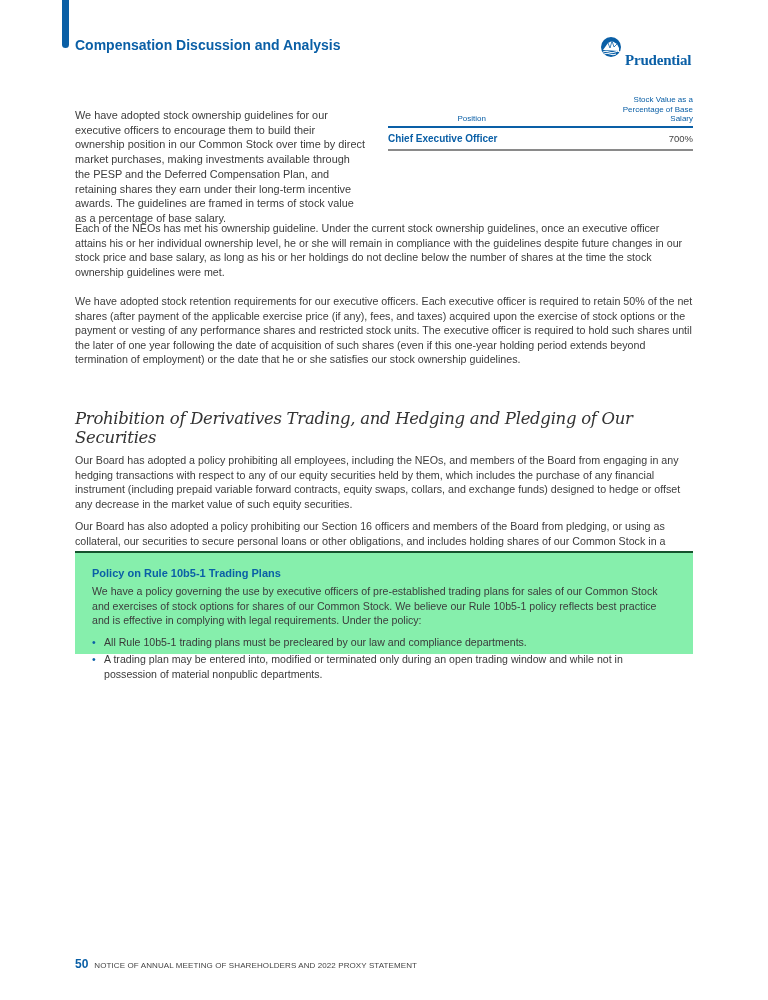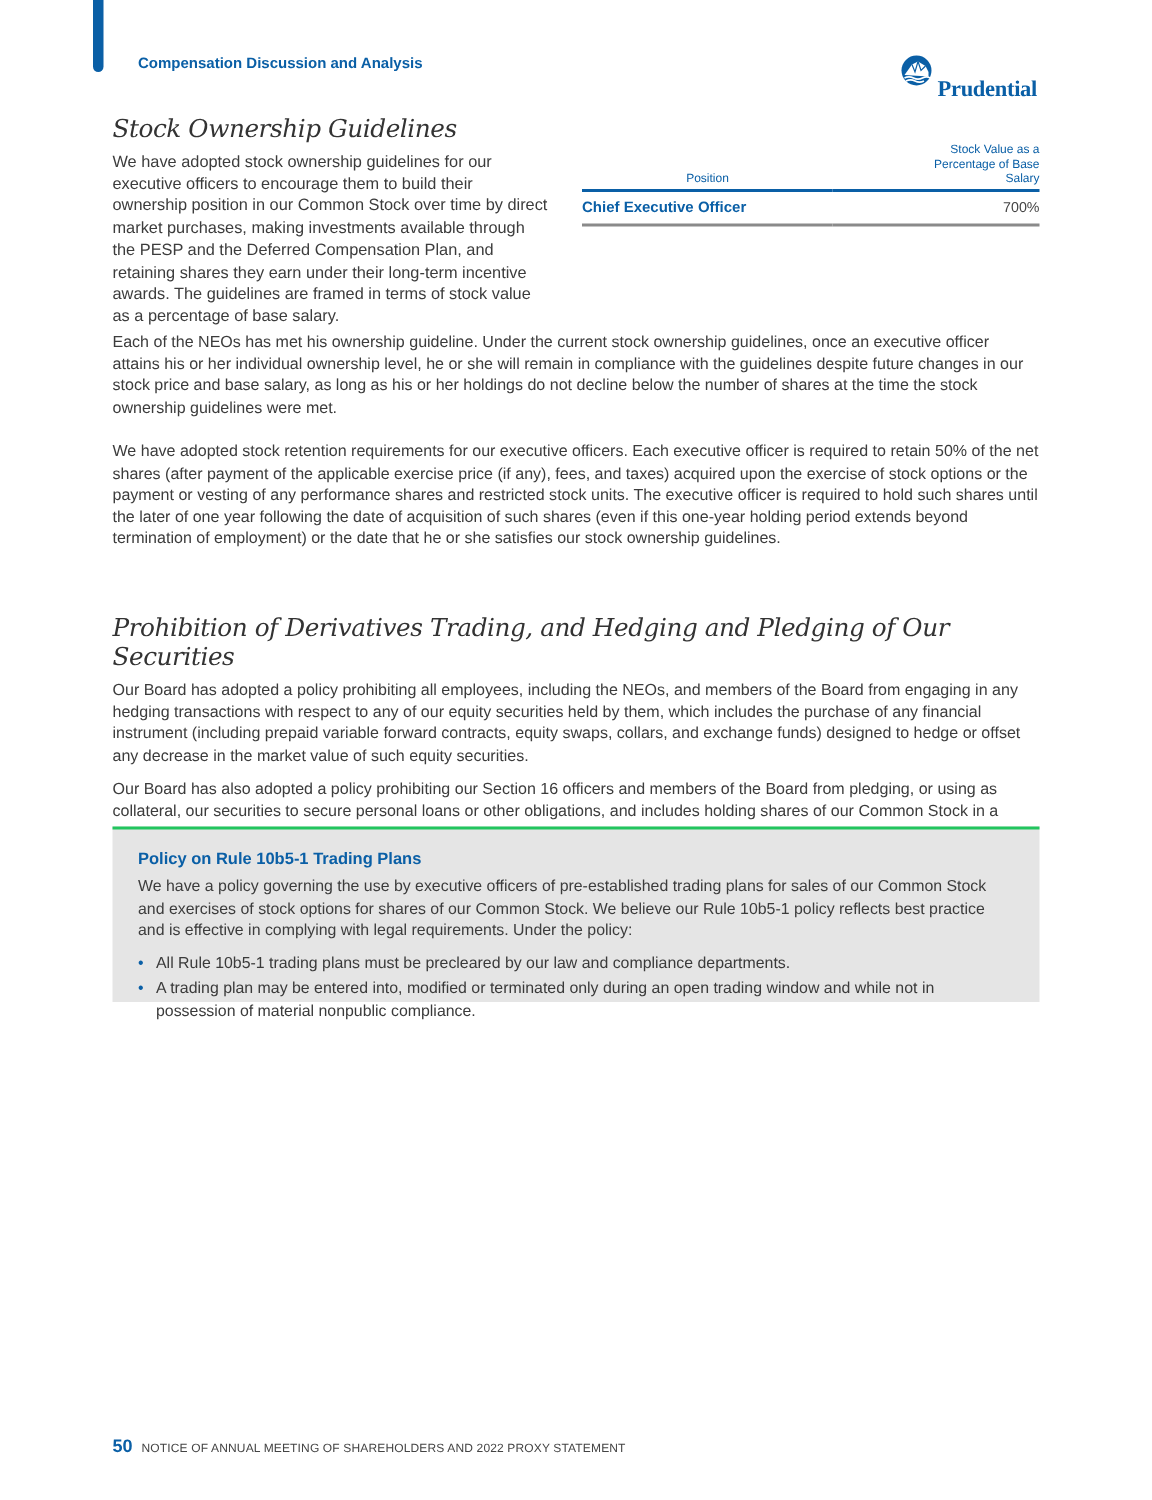--- a/index.html
+++ b/index.html
@@ -1,42 +1,42 @@
 <!DOCTYPE html>
 <html><head>
   <meta charset="utf-8">
   <style>
     html, body { margin: 0; padding: 0; background: #ffffff; }
     body { width: 768px; height: 1000px; position: relative; overflow: hidden;
       font-family: "Liberation Sans", sans-serif; color: #3a3a3a; }
     .accent-bar { position: absolute; left: 62px; top: 0; width: 7px; height: 48px;
       background: #0a5fa6; border-radius: 0 0 4px 4px; }
-    .section-label { position: absolute; left: 92px; top: 37px; font-size: 10px;
+    .section-label { position: absolute; left: 75px; top: 37px; font-size: 14px;
       font-weight: bold; color: #0a5fa6; letter-spacing: 0; }
     .logo { position: absolute; left: 600px; top: 24px; display: flex; align-items: center; }
     .logo svg { width: 22px; height: 22px; }
     .logo-text { font-family: "Liberation Serif", serif; font-weight: bold; font-size: 15px;
       color: #0a5fa6; margin-left: 3px; letter-spacing: -0.2px; margin-top: 28px; }
     .content { position: absolute; left: 75px; width: 618px; }
     h2 { font-family: "DejaVu Serif", "Liberation Serif", serif; font-style: italic; font-weight: normal;
       font-size: 16.5px; color: #333; margin: 0 0 6px 0; letter-spacing: -0.3px; }
     p { font-size: 10.7px; line-height: 14.6px; margin: 0 0 8px 0; color: #3c3c3c; }
     .sog { position: absolute; left: 75px; top: 76px; width: 290px; }
-    .sog p { font-size: 10.9px; line-height: 14.7px; }
+    .sog p { font-size: 10.9px; line-height: 14.7px; margin-top: 32px; }
     .tbl { position: absolute; left: 388px; top: 95px; width: 305px; border-collapse: collapse; }
     .tbl th { font-size: 8px; font-weight: normal; color: #0a5fa6; padding: 0 0 2px 0; vertical-align: bottom;
       border-bottom: 2px solid #0a5fa6; line-height: 9.5px; }
     .tbl th.r { text-align: right; }
     .tbl th.l { text-align: center; }
     .tbl td { font-size: 10px; padding: 5px 0 5px 0; border-bottom: 1px solid #000000; height: 10px; }
     .tbl tr:last-child td { border-bottom: 2px solid #8a8a8a; }
     .tbl td.pos { color: #0a5fa6; font-weight: bold; }
     .tbl td.val { text-align: right; color: #444; font-size: 9.5px; }
-    .callout { position: absolute; left: 75px; top: 551px; width: 618px; height: 117px;
-      background: #e5e5e5; border-top: 2px solid #22c55e; box-sizing: border-box; padding: 14px 17px 0 17px; }
+    .callout { position: absolute; left: 75px; top: 551px; width: 618px; height: 103px;
+      background: #86efac; border-top: 2px solid #14532d; box-sizing: border-box; padding: 14px 17px 0 17px; }
     .callout h3 { font-size: 11px; font-weight: bold; color: #0a5fa6; margin: 0 0 5px 0; }
     .callout p { font-size: 10.6px; line-height: 14.6px; margin: 0 0 7px 0; }
     .callout ul { margin: 0; padding: 0 0 0 0; list-style: none; }
     .callout li { font-size: 10.6px; line-height: 14.6px; padding-left: 12px; position: relative; margin-bottom: 3px; }
     .callout li .bullet { position: absolute; left: 0; top: 0; color: #0a5fa6; }
     .footer { position: absolute; left: 75px; top: 957px; display: flex; align-items: baseline; }
     .page-num { font-size: 12px; font-weight: bold; color: #0a5fa6; margin-right: 6px; }
     .footer-text { font-size: 8px; color: #444; letter-spacing: 0.1px; }
   </style>
 </head>
@@ -50,21 +50,20 @@
     <circle cx="11" cy="11" r="10" fill="#0a5fa6"></circle>
     <path d="M3 14 L8 7 L12 5 L17 8 L19 12 L19 15 Z" fill="#ffffff"></path>
     <path d="M8 7 L10 12 L12 5 M12 5 L14 11 L17 8" stroke="#0a5fa6" stroke-width="0.8" fill="none"></path>
     <path d="M3 16 Q6 14.5 9 16 T15 16 T20 16" stroke="#ffffff" stroke-width="1" fill="none"></path>
     <path d="M4 18 Q7 16.5 10 18 T16 18" stroke="#ffffff" stroke-width="1" fill="none"></path>
   </svg>
   <span class="logo-text">Prudential</span>
 </div>
 
 <div class="sog">
-  <h2>Stock Ownership Guidelines</h2>
   <p>We have adopted stock ownership guidelines for our executive officers to encourage them to build their ownership position in our Common Stock over time by direct market purchases, making investments available through the PESP and the Deferred Compensation Plan, and retaining shares they earn under their long-term incentive awards. The guidelines are framed in terms of stock value as a percentage of base salary.</p>
 </div>
 
 <table class="tbl">
   <thead>
     <tr>
       <th class="l">Position</th>
       <th class="r"><span style="display:inline-block;width:90px;text-align:right;">Stock Value as a Percentage of Base Salary</span></th>
     </tr>
   </thead>
@@ -93,21 +92,21 @@
 <div class="callout">
   <h3>Policy on Rule 10b5-1 Trading Plans</h3>
   <p>We have a policy governing the use by executive officers of pre-established trading plans for sales of our Common Stock and exercises of stock options for shares of our Common Stock. We believe our Rule 10b5-1 policy reflects best practice and is effective in complying with legal requirements. Under the policy:</p>
   <ul>
     <li>
       <span class="bullet">•</span>
       <span>All Rule 10b5-1 trading plans must be precleared by our law and compliance departments.</span>
     </li>
     <li>
       <span class="bullet">•</span>
-      <span>A trading plan may be entered into, modified or terminated only during an open trading window and while not in possession of material nonpublic compliance.</span>
+      <span>A trading plan may be entered into, modified or terminated only during an open trading window and while not in possession of material nonpublic departments.</span>
     </li>
   </ul>
 </div>
 
 <div class="footer">
   <span class="page-num">50</span>
   <span class="footer-text">NOTICE OF ANNUAL MEETING OF SHAREHOLDERS AND 2022 PROXY STATEMENT</span>
 </div>
 
 </body></html>

